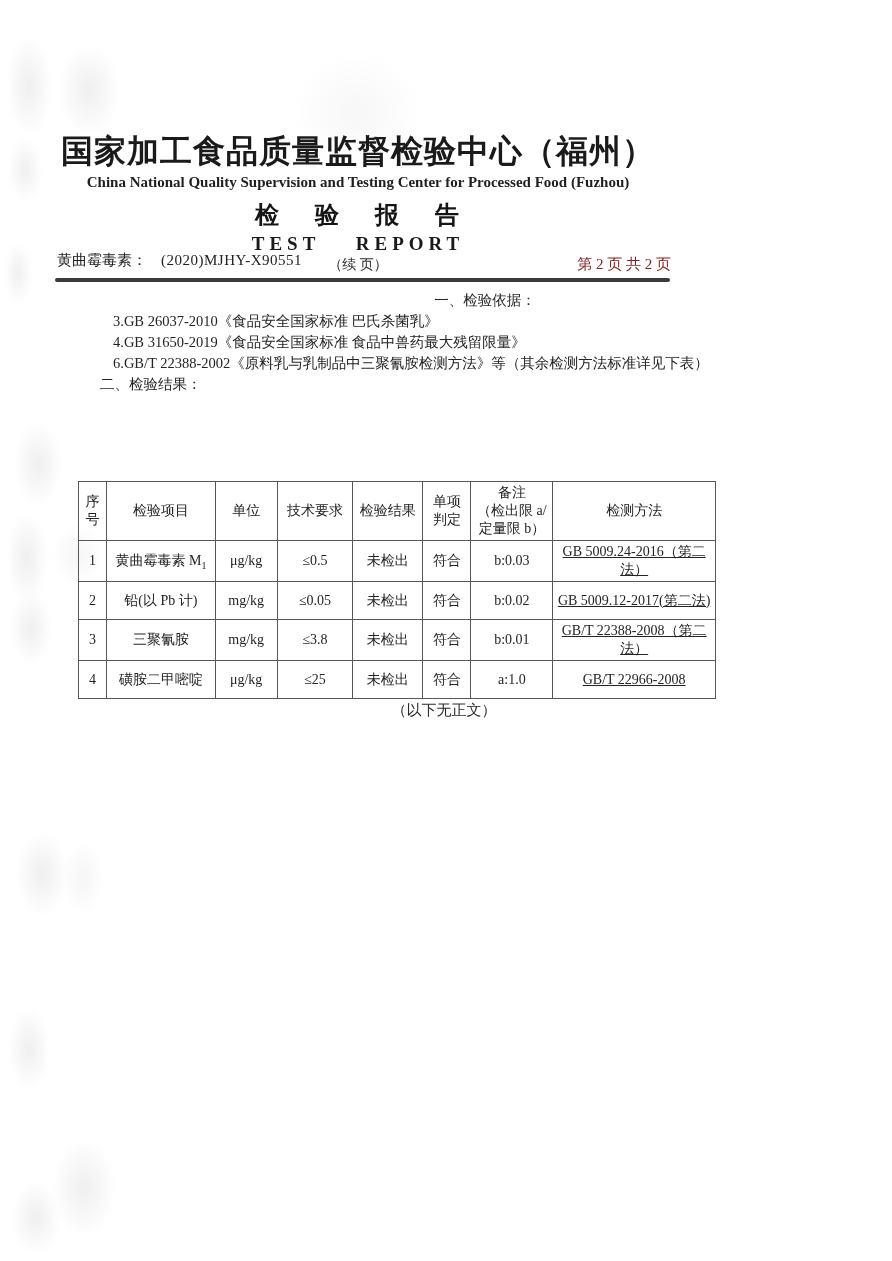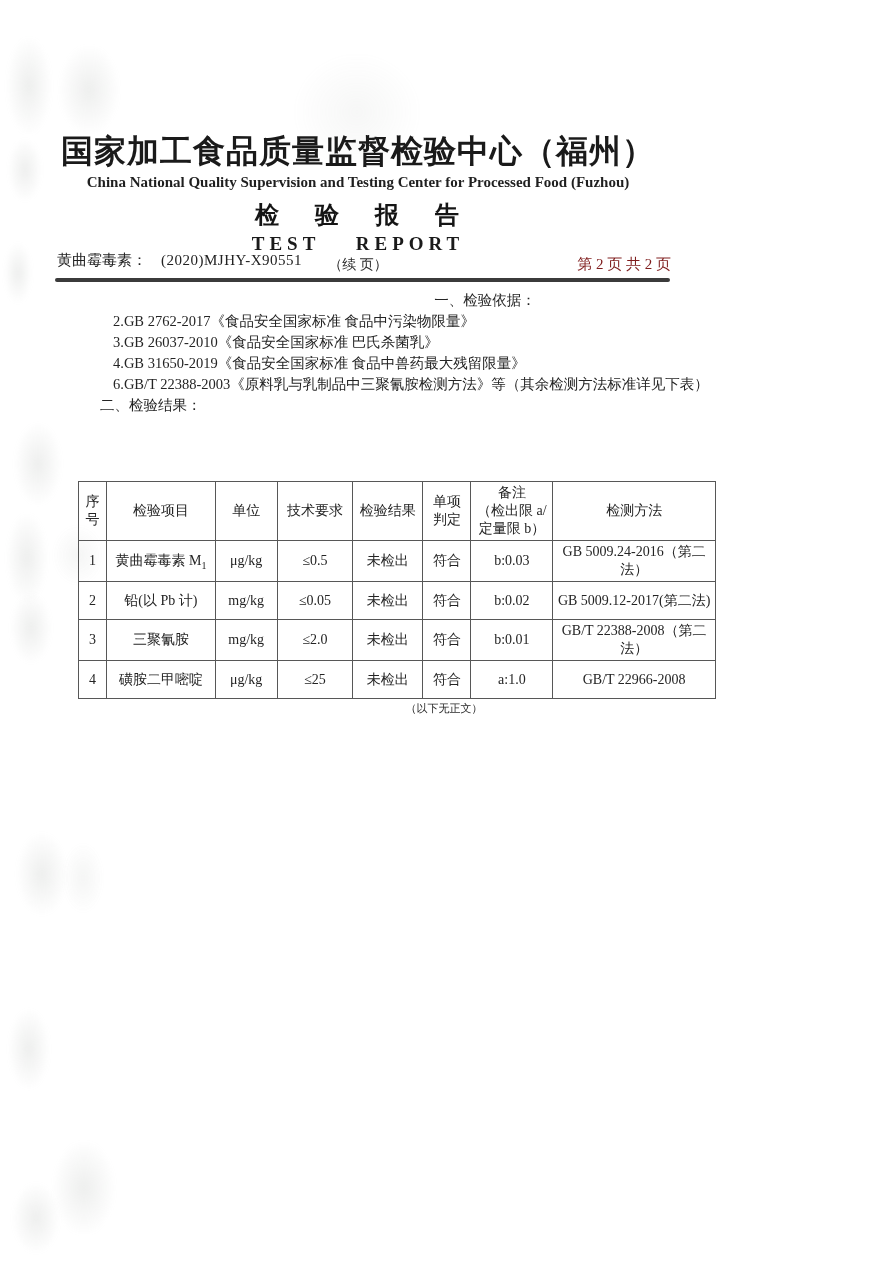--- a/index.html
+++ b/index.html
@@ -112,30 +112,30 @@
   table.results th, table.results td {
     border: 1px solid #575757;
     text-align: center;
     vertical-align: middle;
     padding: 2px 3px;
     font-weight: normal;
   }
   table.results th { white-space: pre-line; line-height: 18px; height: 56px; }
   table.results td { height: 38px; }
   td.left, th.left { text-align: left; padding-left: 8px; }
-  td.method { text-align: left; padding-left: 12px; }
+  td.method { text-align: left; padding-left: 12px; text-decoration: underline; }
   sub { font-size: 10px; }
 
   .no-more {
     position: absolute;
     left: 78px;
     top: 701px;
     width: 732px;
     text-align: center;
-    font-size: 11px;
+    font-size: 15px;
     color: #2a2a2a;
   }
 
   
   .stamp-svg { position: absolute; left: 0; top: 0; pointer-events: none; }
 </style>
 </head>
 <body>
 
 <div class="page">
@@ -166,24 +166,23 @@
 
   <div class="report-no">
     <span>黄曲霉毒素：</span><span class="num">(2020)MJHY-X90551</span>
   </div>
   <div class="continuation">（续 页）</div>
   <div class="page-info">第 2 页  共 2 页</div>
   <div class="rule"></div>
 
   <div class="body-text">
     <p class="sec1">一、检验依据：</p>
-    <p class="basis">2.GB 2762-2017《食品安全国家标准 食品中污染物限量》</p>
     <p class="basis">3.GB 26037-2010《食品安全国家标准 巴氏杀菌乳》</p>
     <p class="basis">4.GB 31650-2019《食品安全国家标准 食品中兽药最大残留限量》</p>
-    <p class="basis">6.GB/T 22388-2003《原料乳与乳制品中三聚氰胺检测方法》等（其余检测方法标准详见下表）</p>
+    <p class="basis">6.GB/T 22388-2002《原料乳与乳制品中三聚氰胺检测方法》等（其余检测方法标准详见下表）</p>
     <p class="sec2">二、检验结果：</p>
   </div>
 
   <table class="results">
     <colgroup>
       <col style="width:30px">
         <col style="width:130px">
         <col style="width:67px">
         <col style="width:85px">
       <col style="width:83px">
@@ -225,21 +224,21 @@
         <td>≤0.05</td>
         <td>未检出</td>
         <td>符合</td>
         <td>b:0.02</td>
         <td class="method">GB 5009.12-2017(第二法)</td>
       </tr>
       <tr>
         <td>3</td>
         <td class="left">三聚氰胺</td>
         <td>mg/kg</td>
-        <td>≤2.0</td>
+        <td>≤3.8</td>
         <td>未检出</td>
         <td>符合</td>
         <td>b:0.01</td>
         <td class="method">GB/T 22388-2008（第二法）</td>
       </tr>
       <tr>
         <td>4</td>
         <td class="left">磺胺二甲嘧啶</td>
         <td>μg/kg</td>
         <td>≤25</td>

